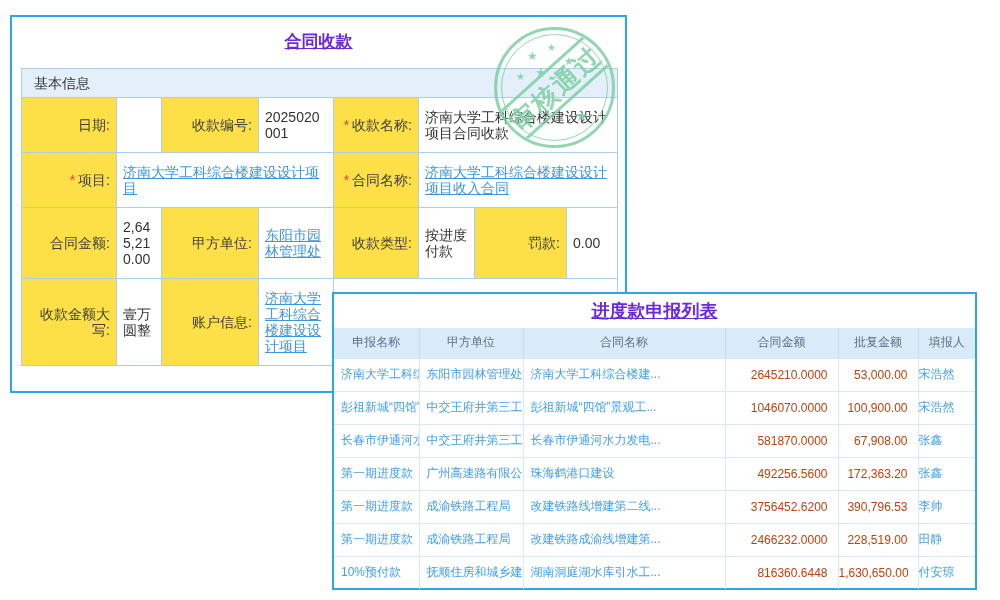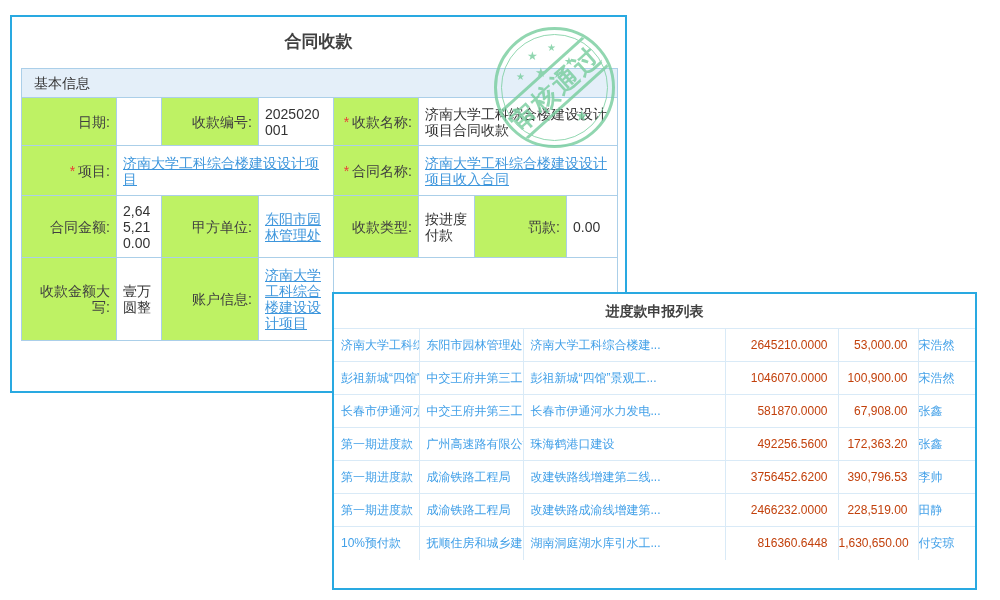--- a/index.html
+++ b/index.html
@@ -3,32 +3,32 @@
 <meta charset="utf-8">
 <style>
   * { margin:0; padding:0; box-sizing:border-box; }
   html,body { width:1000px; height:600px; background:#ffffff; overflow:hidden;
               font-family:"Liberation Sans","DejaVu Sans",sans-serif; }
 
   .panel { position:absolute; background:#fff; border:2px solid #29a9e1; }
   #panel-form { left:10px; top:15px; width:617px; height:378px; z-index:1; }
   #panel-list { left:332px; top:292px; width:645px; height:298px; z-index:10; }
 
-  .panel-title { text-align:center; font-size:17px; font-weight:bold; color:#404040; }
+  .panel-title { text-align:center; font-size:17px; font-weight:bold; color:#6d28d9;text-decoration:underline; }
   #panel-form .panel-title { margin-top:13px; }
-  #panel-list .panel-title { font-size:14px; line-height:34px; height:34px; }
+  #panel-list .panel-title { font-size:18px; line-height:34px; height:34px; }
 
   
   table.form { position:absolute; left:9px; top:51px; width:596px;
                border-collapse:collapse; table-layout:fixed; }
   .form td { border:1px solid #abcfe9; font-size:14px; line-height:16px;
              vertical-align:middle; color:#404040; }
   .form td.sec { background:#e4eff9; padding:4px 12px; color:#333; }
-  .form td.lbl { background:#bef264; text-align:right; padding:3px 6px; }
-  .form td.val { background:#ffffff; text-align:left; padding:1px 6px;
+  .form td.lbl { background:#fde047; text-align:right; padding:3px 6px; }
+  .form td.val { background:#ffffff; text-align:left; padding:11px 6px;
                  color:#333; word-break:break-all;margin-left:24px; }
   .form a, .form .link { color:#3e96dc; text-decoration:underline; cursor:pointer; }
   .star { color:#e8403a; margin-right:3px; }
 
   
   table.list { border-collapse:collapse; table-layout:fixed; width:641px; font-size:12px; }
   .list th { background:#d9eaf8; color:#5a7186; font-weight:normal; height:30px;
              border-left:1px solid #c3dcef; white-space:nowrap; overflow:hidden; }
   .list td { height:33px; border-top:1px solid #d9eaf7; border-left:1px solid #d9eaf7;
              white-space:nowrap; overflow:hidden; vertical-align:middle; }
@@ -125,20 +125,28 @@
   <table class="list">
     <colgroup>
       <col style="width:85px">
         <col style="width:104px">
         <col style="width:202px">
       <col style="width:113px">
         <col style="width:80px">
         <col style="width:57px">
     </colgroup>
     <tbody>
+        <tr>
+      <th>申报名称</th>
+      <th>甲方单位</th>
+      <th>合同名称</th>
+      <th>合同金额</th>
+      <th>批复金额</th>
+      <th>填报人</th>
+    </tr>
 
     <tr>
       <td class="txt"><span class="cell-link">济南大学工科综...</span></td>
       <td class="txt"><span class="cell-link">东阳市园林管理处</span></td>
       <td class="txt"><span class="cell-link">济南大学工科综合楼建...</span></td>
       <td class="num">2645210.0000</td>
       <td class="num">53,000.00</td>
       <td class="filler"><span class="cell-link">宋浩然</span></td>
     </tr>
     <tr>

